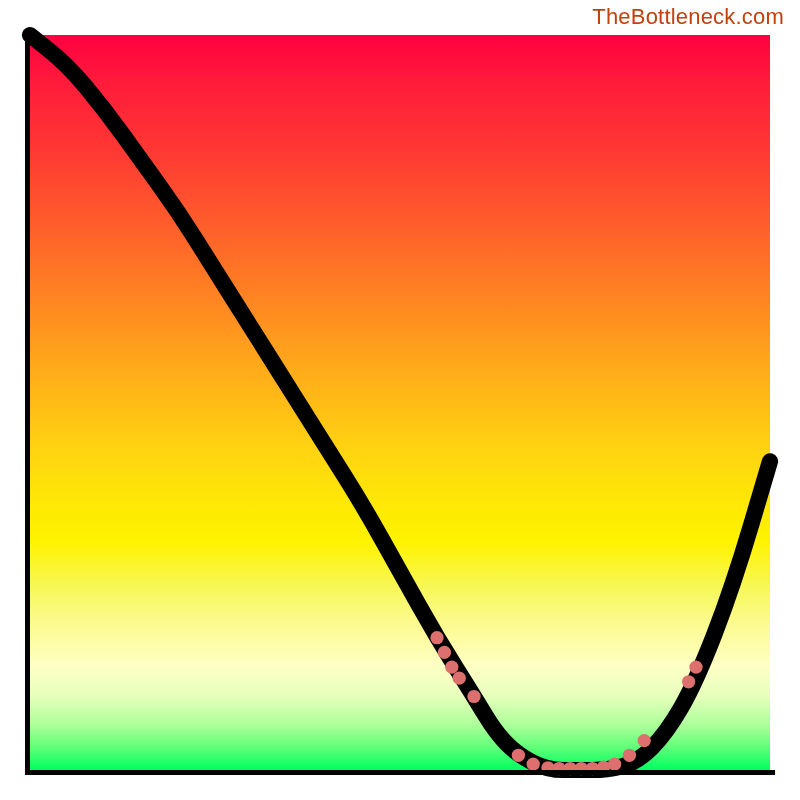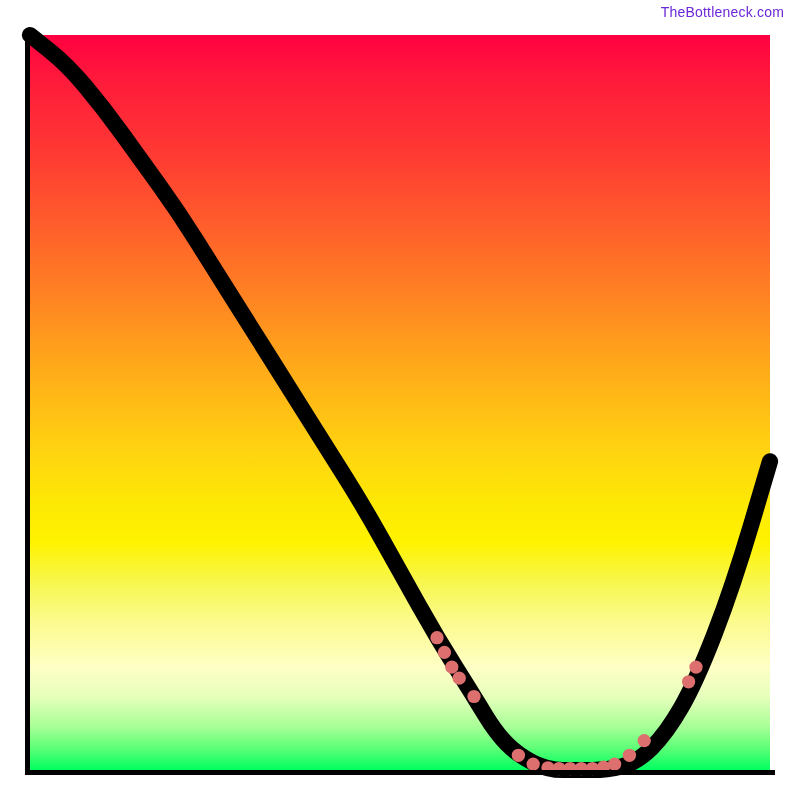--- a/index.html
+++ b/index.html
@@ -13,22 +13,22 @@
   }
   .root {
     position: relative;
     width: 800px;
     height: 800px;
   }
   .attribution {
     position: absolute;
     top: 4px;
     right: 16px;
-    font-size: 14px;
-    color: #6d28d9;
+    font-size: 22px;
+    color: #c2410c;
     letter-spacing: 0.2px;
     font-weight: 400;
   }
   .plot-wrap {
     position: absolute;
     left: 25px;
     top: 30px;
     width: 750px;
     height: 745px;
   }

